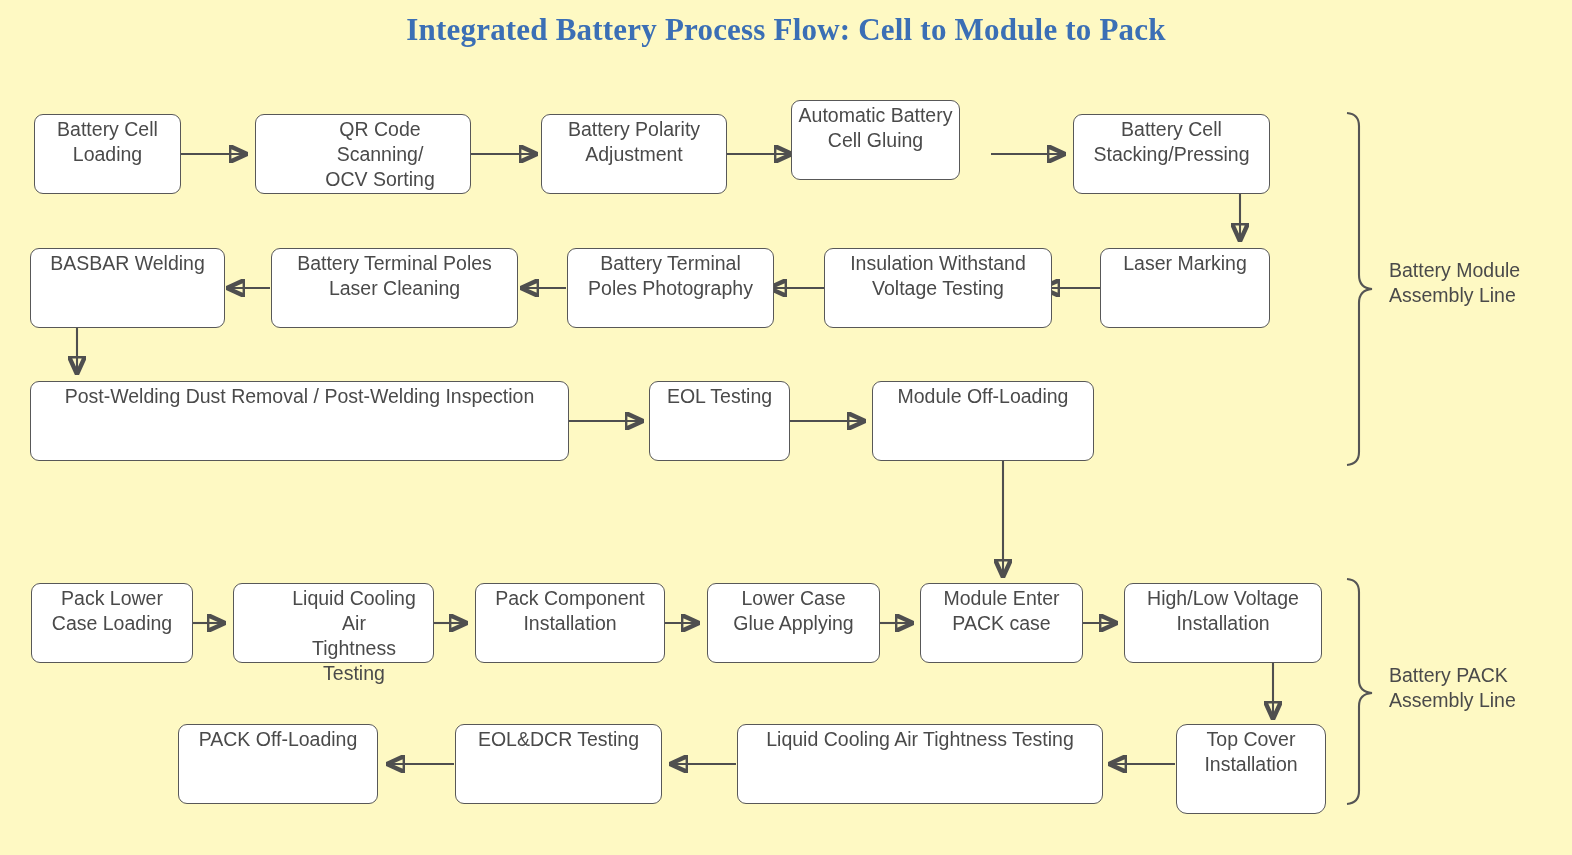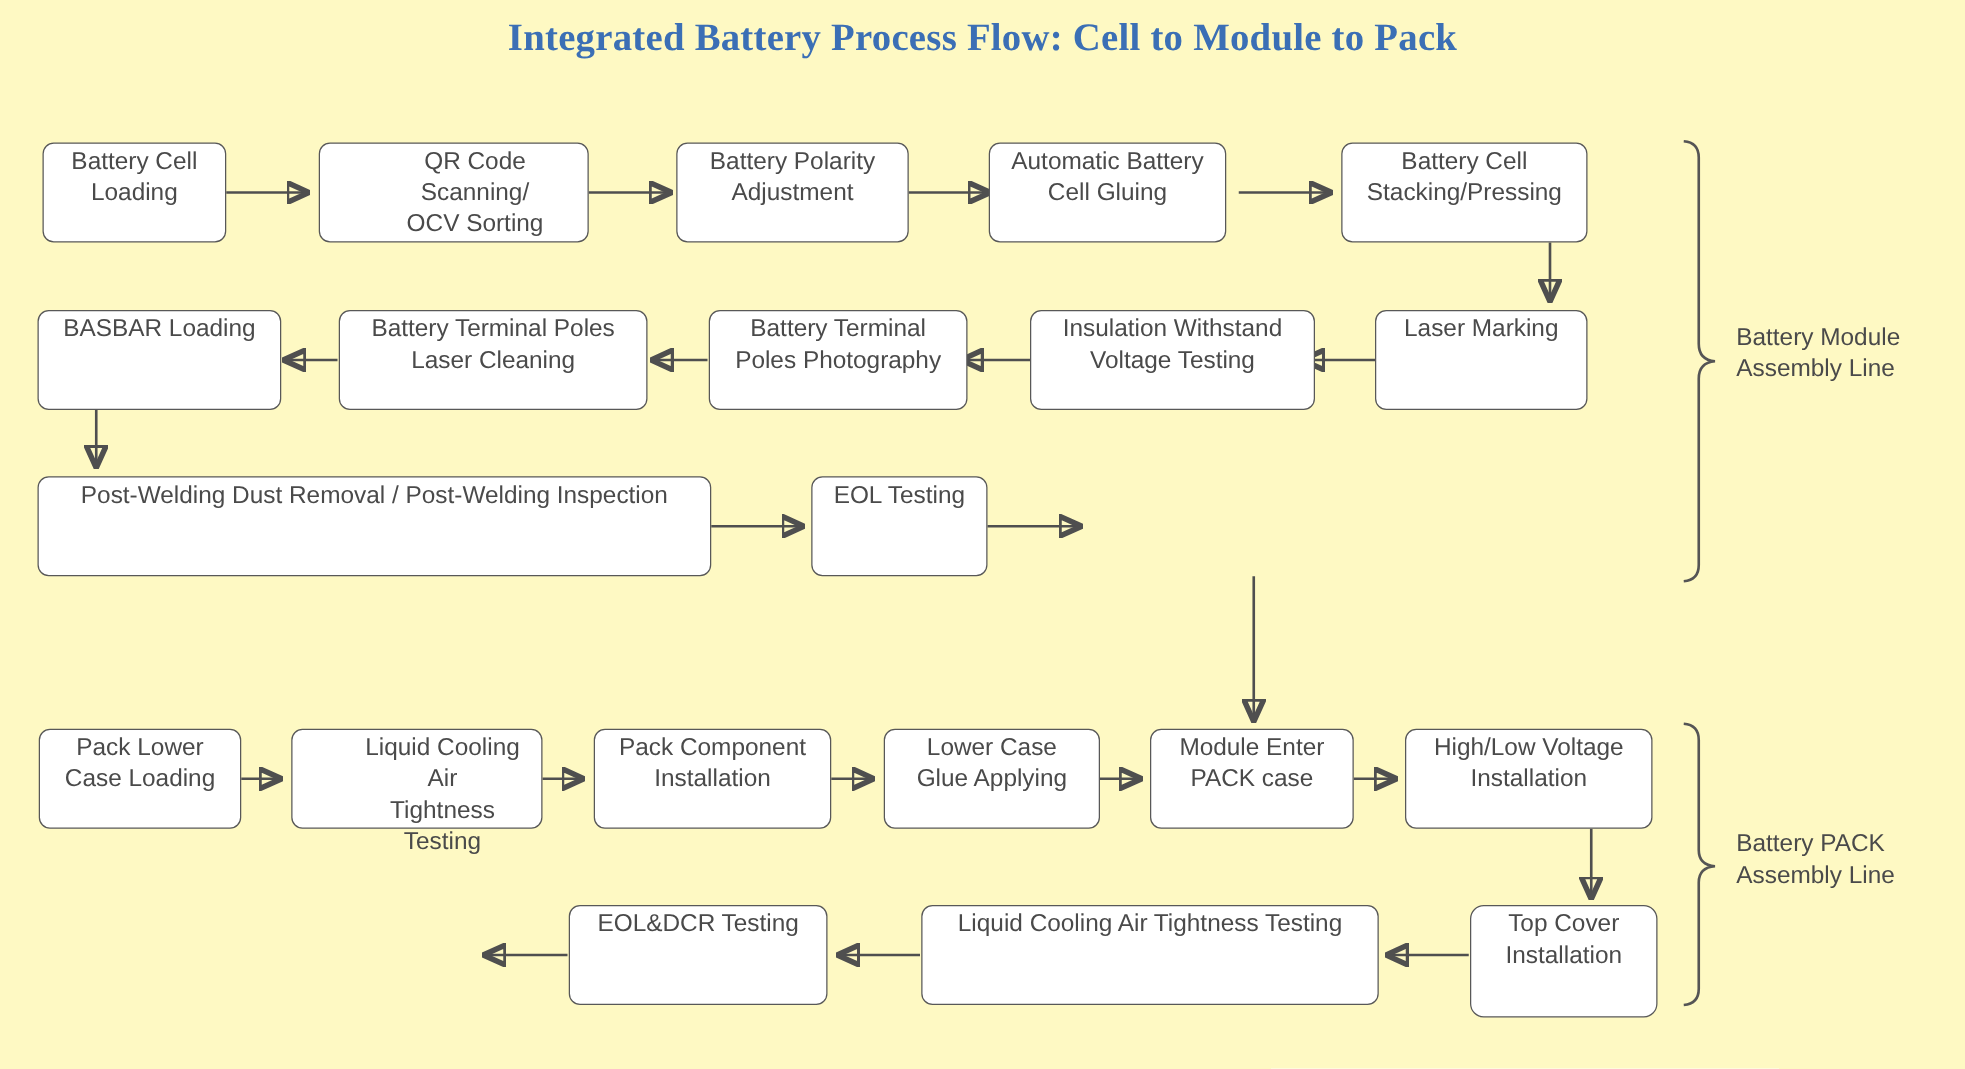--- a/index.html
+++ b/index.html
@@ -123,69 +123,75 @@
 
   <div class="node" style="left:34px; top:114px; width:147px; height:80px;">
     <span>Battery Cell<br>Loading</span>
   </div>
   <div class="node" style="left:255px; top:114px; width:216px; height:80px;padding-left:40px;">
     <span>QR Code Scanning/<br>OCV Sorting</span>
   </div>
   <div class="node" style="left:541px; top:114px; width:186px; height:80px;">
     <span>Battery Polarity<br>Adjustment</span>
   </div>
-  <div class="node" style="left:791px; top:114px; width:190px; height:80px;">
+  <div class="node" style="left:791px; top:100px; width:169px; height:80px;">
     <span>Automatic Battery<br>Cell Gluing</span>
   </div>
   <div class="node" style="left:1073px; top:114px; width:197px; height:80px;">
     <span>Battery Cell<br>Stacking/Pressing</span>
   </div>
 
   <div class="node" style="left:30px; top:248px; width:195px; height:80px;">
-    <span>BASBAR Loading</span>
+    <span>BASBAR Welding</span>
   </div>
   <div class="node" style="left:271px; top:248px; width:247px; height:80px;">
     <span>Battery Terminal Poles<br>Laser Cleaning</span>
   </div>
   <div class="node" style="left:567px; top:248px; width:207px; height:80px;">
     <span>Battery Terminal<br>Poles Photography</span>
   </div>
   <div class="node" style="left:1100px; top:248px; width:170px; height:80px;">
     <span>Laser Marking</span>
   </div>
   <div class="node" style="left:824px; top:248px; width:228px; height:80px;">
     <span>Insulation Withstand<br>Voltage Testing</span>
   </div>
 
   <div class="node" style="left:30px; top:381px; width:539px; height:80px;">
     <span>Post-Welding Dust Removal / Post-Welding Inspection</span>
   </div>
   <div class="node" style="left:649px; top:381px; width:141px; height:80px;">
     <span>EOL Testing</span>
   </div>
+  <div class="node" style="left:872px; top:381px; width:222px; height:80px;">
+    <span>Module Off-Loading</span>
+  </div>
 
   <div class="node" style="left:31px; top:583px; width:162px; height:80px;">
     <span>Pack Lower<br>Case Loading</span>
   </div>
   <div class="node" style="left:233px; top:583px; width:201px; height:80px;padding-left:47px;">
     <span>Liquid Cooling Air<br>Tightness Testing</span>
   </div>
   <div class="node" style="left:475px; top:583px; width:190px; height:80px;">
     <span>Pack Component<br>Installation</span>
   </div>
   <div class="node" style="left:707px; top:583px; width:173px; height:80px;">
     <span>Lower Case<br>Glue Applying</span>
   </div>
   <div class="node" style="left:920px; top:583px; width:163px; height:80px;">
     <span>Module Enter<br>PACK case</span>
   </div>
   <div class="node" style="left:1124px; top:583px; width:198px; height:80px;">
     <span>High/Low Voltage<br>Installation</span>
   </div>
 
+  <div class="node" style="left:178px; top:724px; width:200px; height:80px;">
+    <span>PACK Off-Loading</span>
+  </div>
   <div class="node" style="left:455px; top:724px; width:207px; height:80px;">
     <span>EOL&amp;DCR Testing</span>
   </div>
   <div class="node" style="left:737px; top:724px; width:366px; height:80px;">
     <span>Liquid Cooling Air Tightness Testing</span>
   </div>
   <div class="node" style="left:1176px; top:724px; width:150px; height:90px;border-radius:11px;">
     <span>Top Cover<br>Installation</span>
   </div>
 

